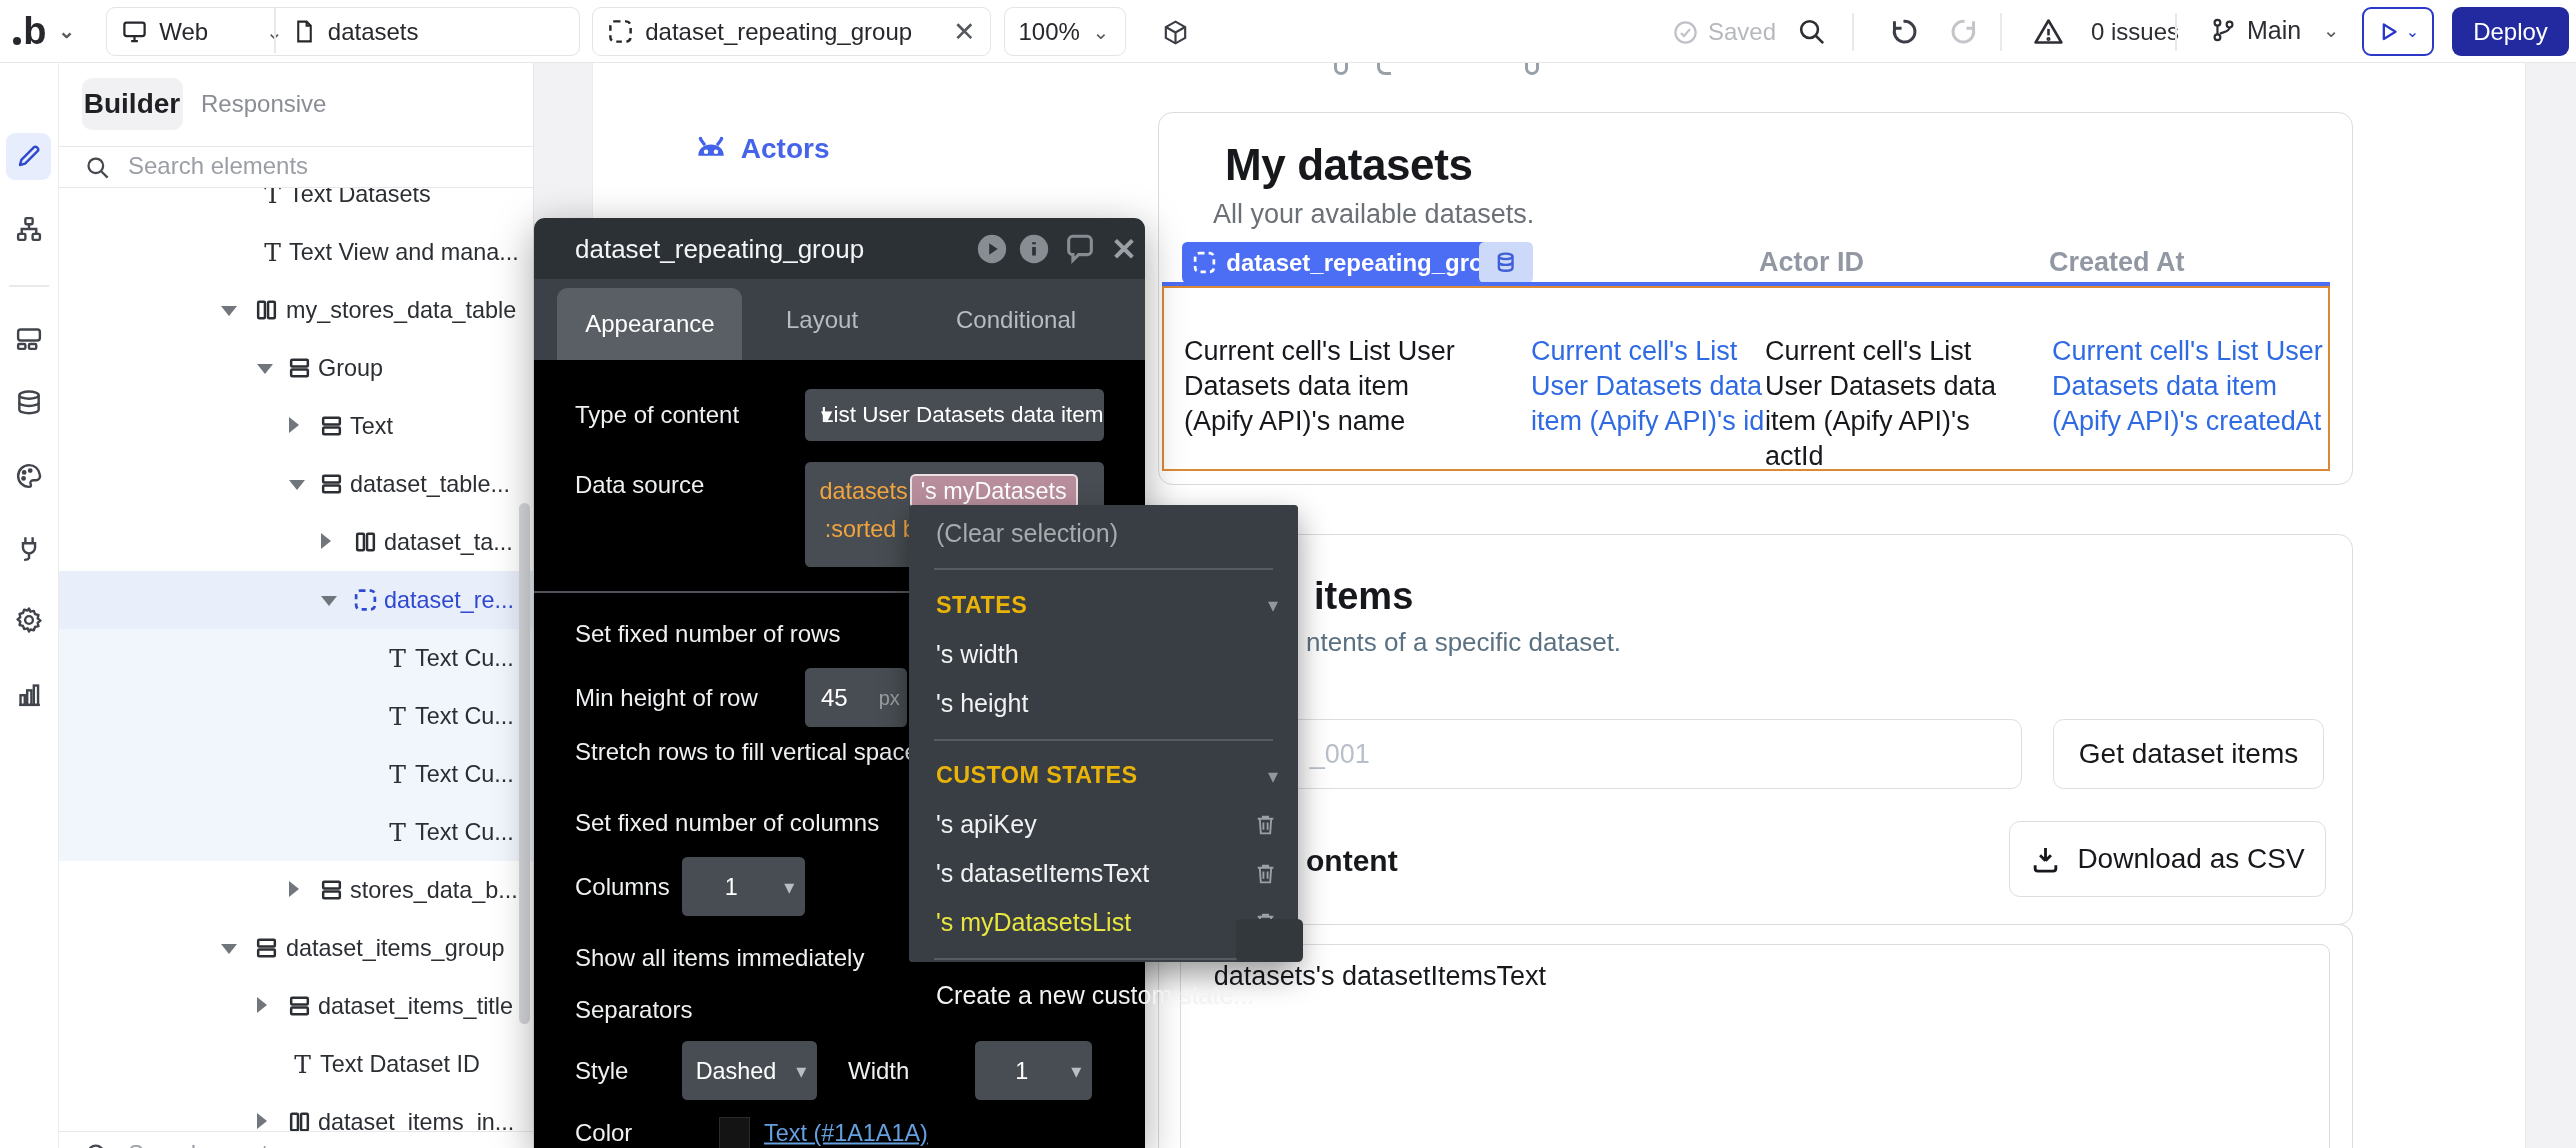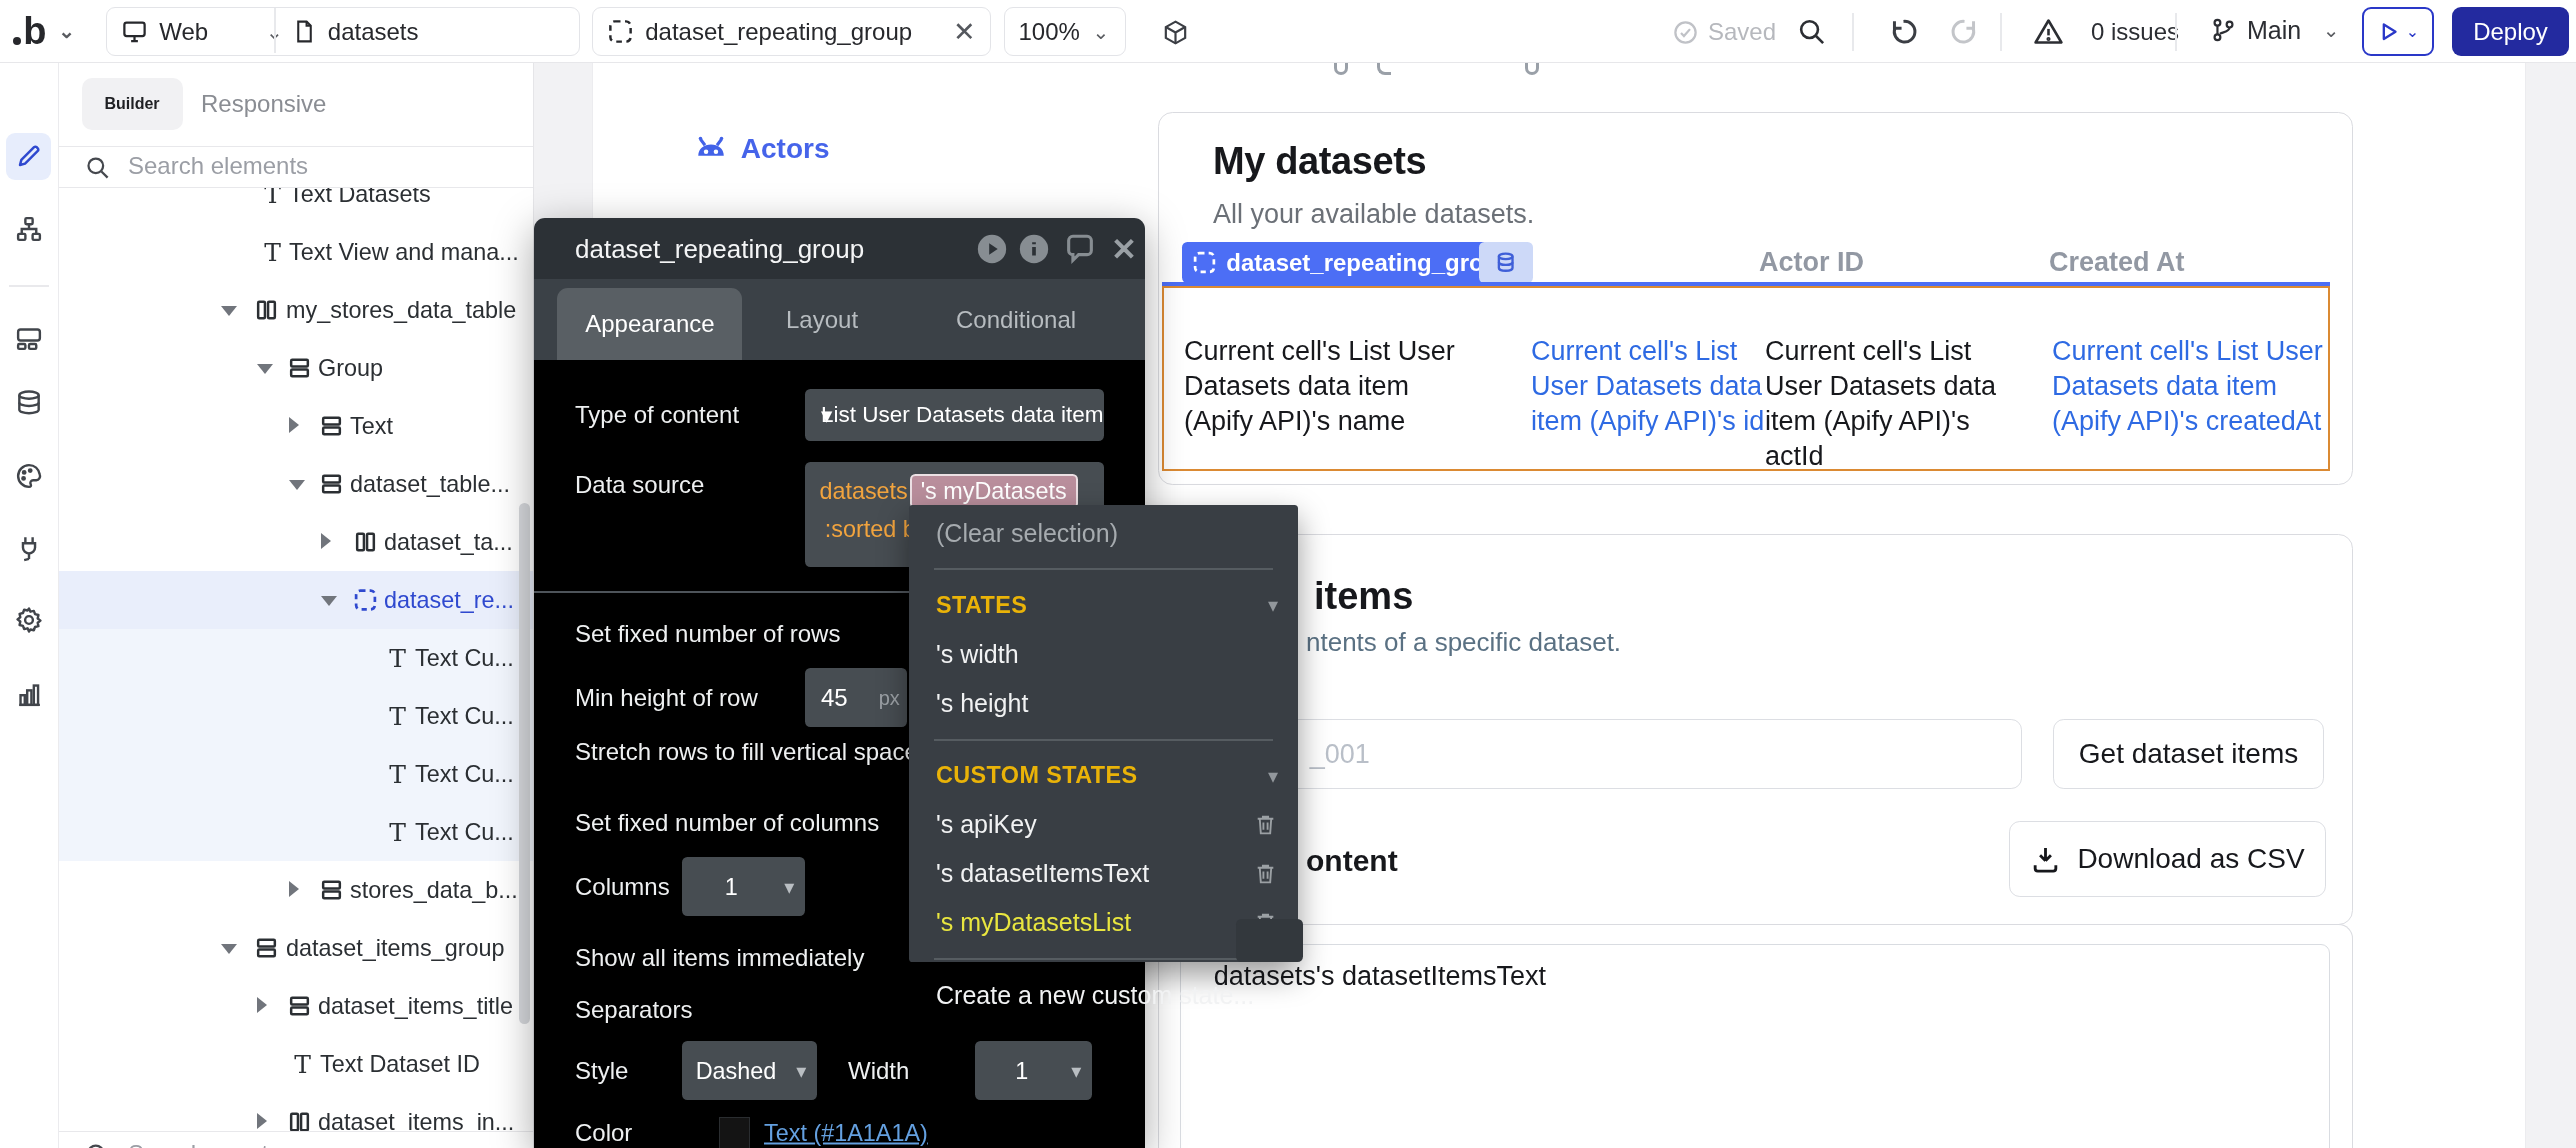--- a/index.html
+++ b/index.html
@@ -27,21 +27,21 @@
         border-right:1.8px solid #ebebee;z-index:30;box-sizing:border-box}
   .rail-ic{position:absolute;left:50%;transform:translate(-50%,-50%);width:31px;height:31px;
            display:flex;align-items:center;justify-content:center;color:#41454b}
   .rail-sel{position:absolute;left:6.3px;top:70px;width:45px;height:47px;background:#e7edfc;border-radius:9px}
   .rail-div{position:absolute;left:9px;width:40px;height:1.8px;background:#e9e9ec}
   
   #explorer{position:absolute;left:59px;top:63px;width:475px;height:1086px;background:#fff;
             border-right:1.8px solid #e5e5e8;z-index:30;box-sizing:border-box}
   #exp-tabs{position:absolute;left:0;top:0;width:100%;height:84px;border-bottom:1.8px solid #e8e8eb;box-sizing:border-box}
   #builder-pill{position:absolute;left:22.5px;top:15.3px;width:101px;height:52px;background:#f1f1f3;border-radius:10px;
-                display:flex;align-items:center;justify-content:center;font-size:16px;font-weight:bold;color:#1f2023}
+                display:flex;align-items:center;justify-content:center;font-size:28px;font-weight:bold;color:#1f2023}
   #responsive-tab{position:absolute;left:142px;top:15.3px;height:52px;display:flex;align-items:center;
                   font-size:24px;color:#8a8d93}
   #exp-search{position:absolute;left:0;top:84px;width:100%;height:41px;border-bottom:1.8px solid #e8e8eb;box-sizing:border-box}
   #exp-search input, #asset-search input{border:none;outline:none;font-size:24px;color:#2b2f33;width:342px;
      font-family:"Liberation Sans",sans-serif;background:transparent}
   #exp-search input::placeholder, #asset-search input::placeholder{color:#9b9ea5}
   #tree-viewport{position:absolute;left:0;top:125px;width:100%;height:943px;overflow:hidden}
   #tree-list{position:relative;top:-23.4px}
   .tree-row{position:relative;height:58px;width:475px}
   .tree-row.sel{background:#e9eefb}
@@ -67,21 +67,21 @@
   #canvas{position:absolute;left:534px;top:63px;width:2042px;height:1086px;z-index:10}
   #page{position:absolute;left:58px;top:0;width:1934px;height:1086px;background:#fff;
         border-left:1.8px solid #ececef;border-right:1.8px solid #ececef;box-sizing:border-box}
   .remnant{position:absolute;top:-1.8px;width:13.5px;height:13.5px;border:3.6px solid #9aa0a8;border-top:none;
            border-radius:0 0 8px 8px;box-sizing:border-box}
   #actors-hdr{position:absolute;left:158px;top:68px;display:flex;align-items:center;gap:10.8px}
   #actors-hdr span{font-size:28px;font-weight:bold;color:#4664ea}
   .card{position:absolute;left:624px;width:1195px;background:#fff;border:1.8px solid #dadbe0;
         border-radius:14.4px;box-sizing:border-box}
   #card-datasets{top:49px;height:373px}
-  .card-title{position:absolute;left:54px;top:27px;font-size:38px;font-weight:bold;color:#17181c;letter-spacing:-0.4px}
+  .card-title{position:absolute;left:66px;top:27px;font-size:44px;font-weight:bold;color:#17181c;letter-spacing:-0.4px}
   .card-sub{position:absolute;left:54px;top:86px;font-size:27px;color:#6b7077}
   .tbl-hdr{position:absolute;top:129px;height:41px;display:flex;align-items:center;
            font-size:27px;font-weight:bold;color:#9298a3}
   #el-chip{position:absolute;left:22.5px;top:129px;height:41px;background:#4c6ef5;border-radius:5.4px;
            display:flex;align-items:center;padding:0 14.4px 0 10.8px;gap:9px}
   #el-chip span{color:#fff;font-size:24px;font-weight:bold;white-space:nowrap}
   #db-chip{position:absolute;left:320px;top:129px;width:54px;height:41px;background:#cdd9f8;border-radius:5.4px;
            display:flex;align-items:center;justify-content:center}
   #rg-blue-line{position:absolute;left:2.7px;top:169px;width:1168px;height:3.6px;background:#4c6ef5}
   #rg-row{position:absolute;left:2.7px;top:173px;width:1168px;height:185px;border:2.7px solid #db8a33;box-sizing:border-box}

